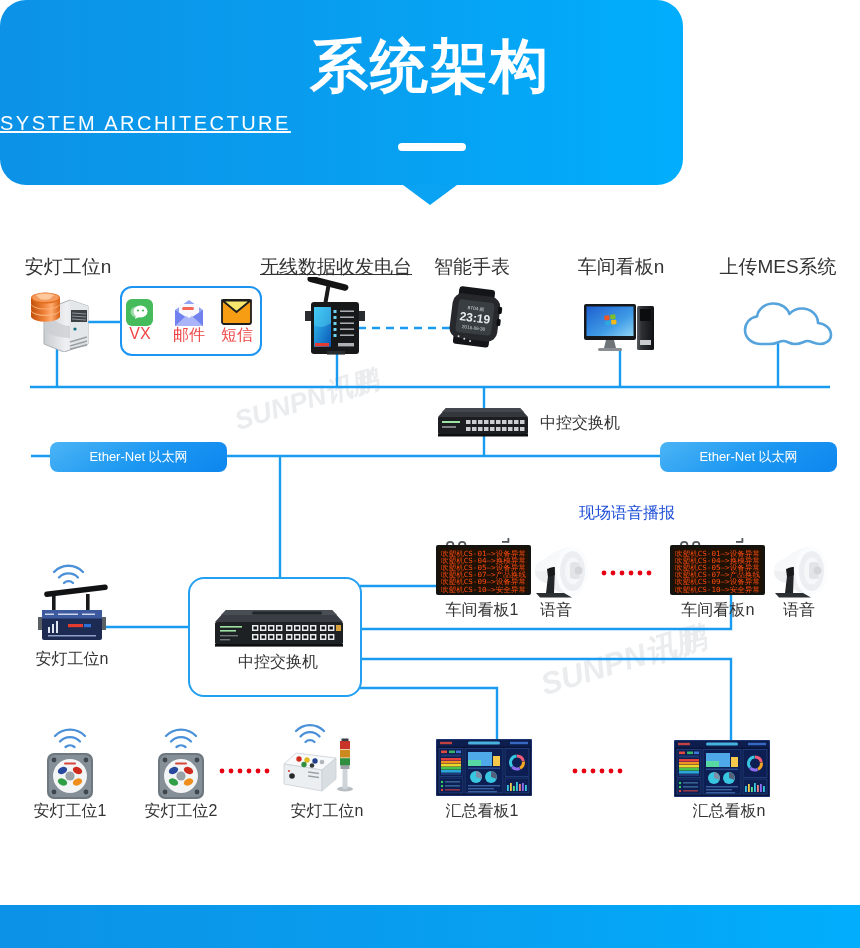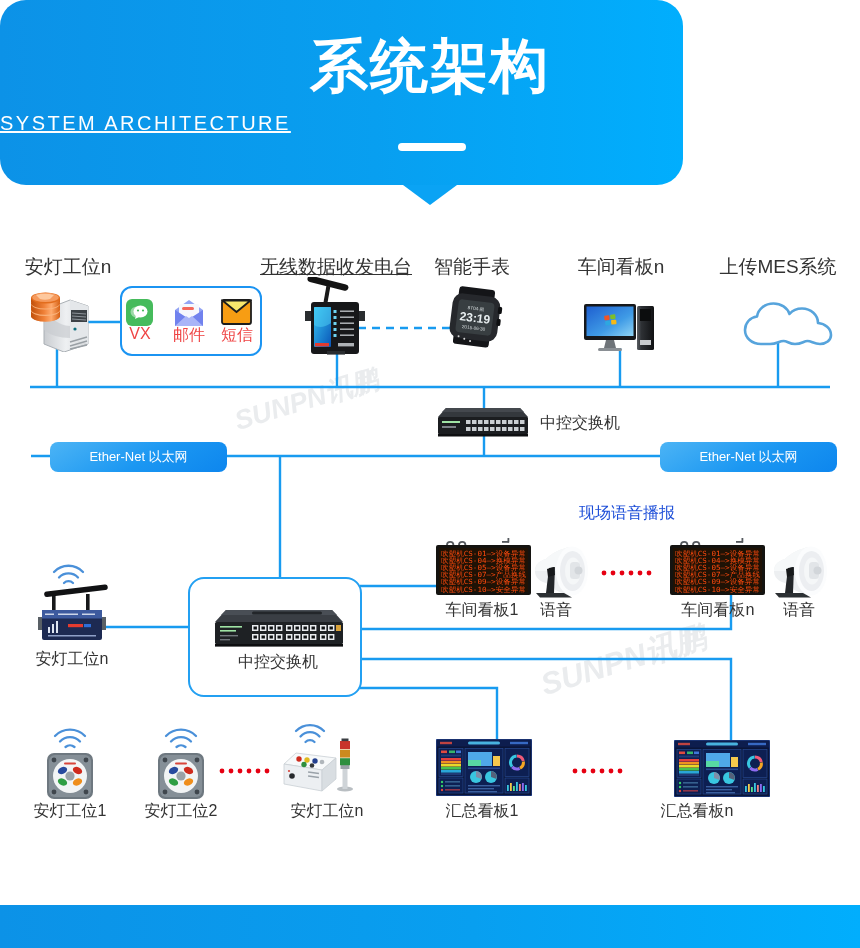--- a/index.html
+++ b/index.html
@@ -690,15 +690,15 @@
       <rect x="83" y="45" width="1.8" height="7" fill="#f08080"></rect>
         <rect x="86" y="44" width="1.8" height="8" fill="#8e6bf0"></rect>
       <rect x="89" y="46" width="1.8" height="6" fill="#39c6e0"></rect>
     </g>
   </svg>
 
   <div class="lbl b20" style="left:70px;top:801px;">安灯工位1</div>
   <div class="lbl b20" style="left:181px;top:801px;">安灯工位2</div>
   <div class="lbl b20" style="left:327px;top:801px;">安灯工位n</div>
   <div class="lbl b20" style="left:482px;top:801px;">汇总看板1</div>
-  <div class="lbl b20" style="left:697px;top:801px;">汇总看板n</div>
+  <div class="lbl b20" style="left:729px;top:801px;">汇总看板n</div>
 
 </div>
 
 </body></html>

